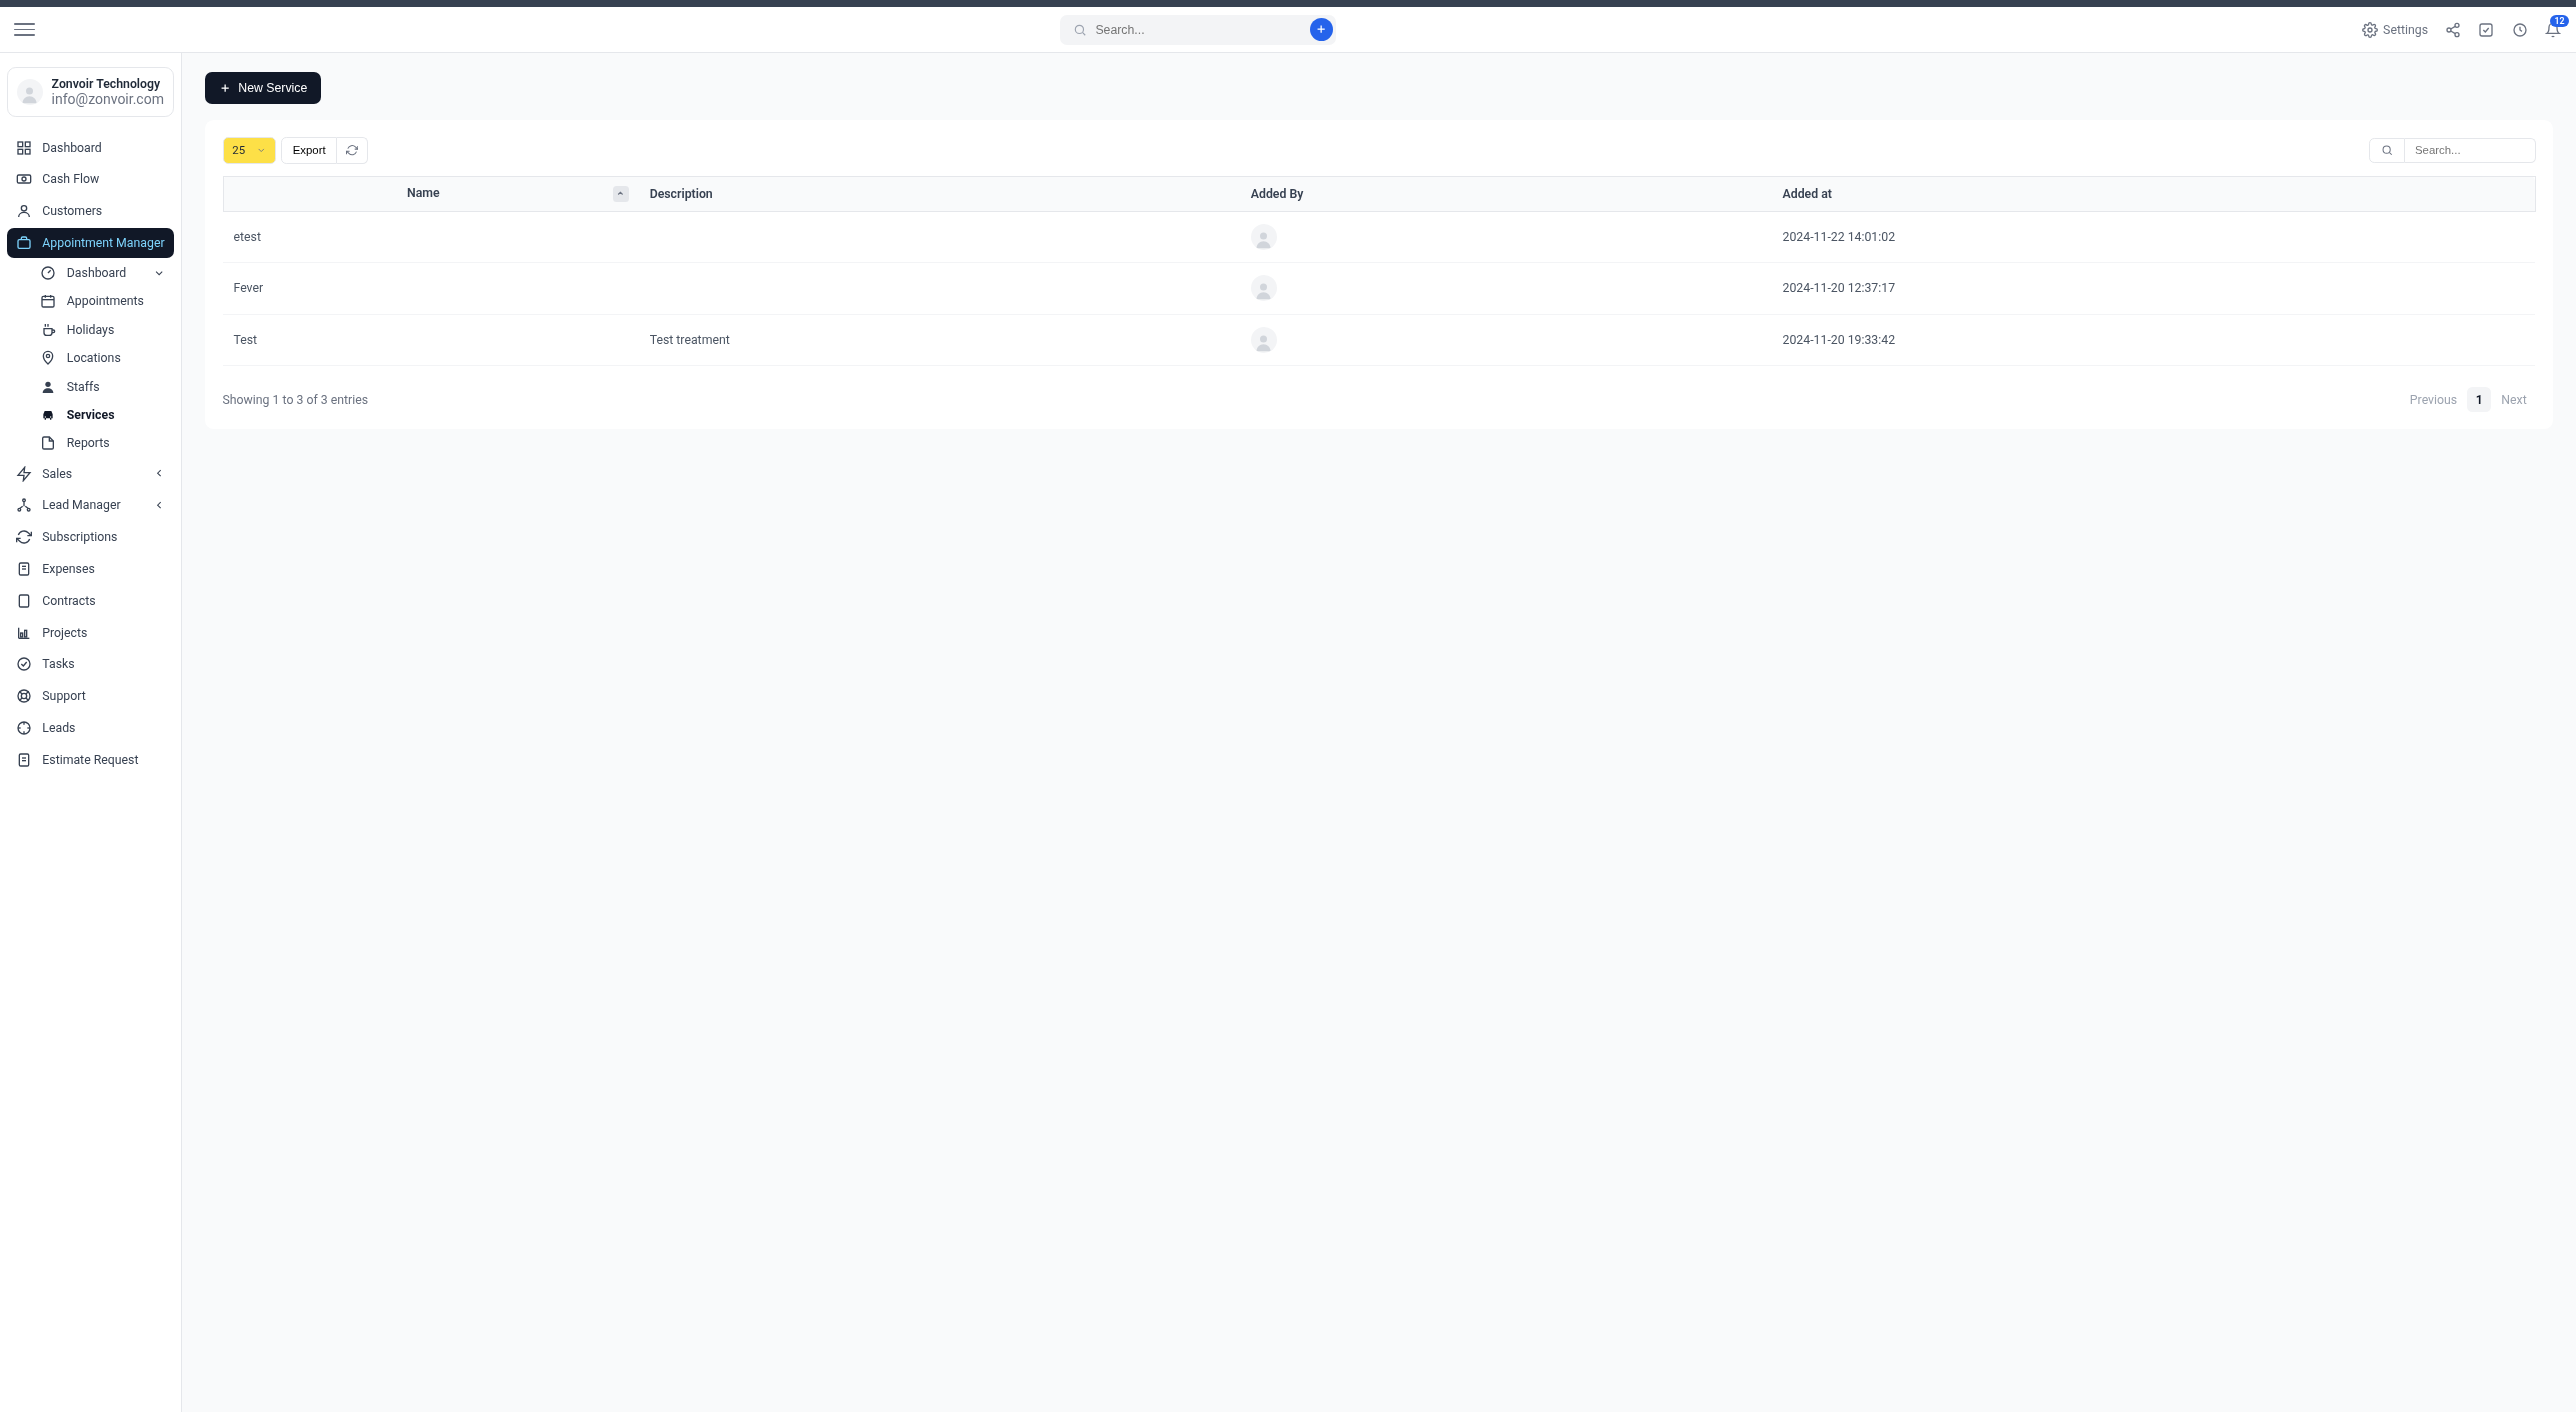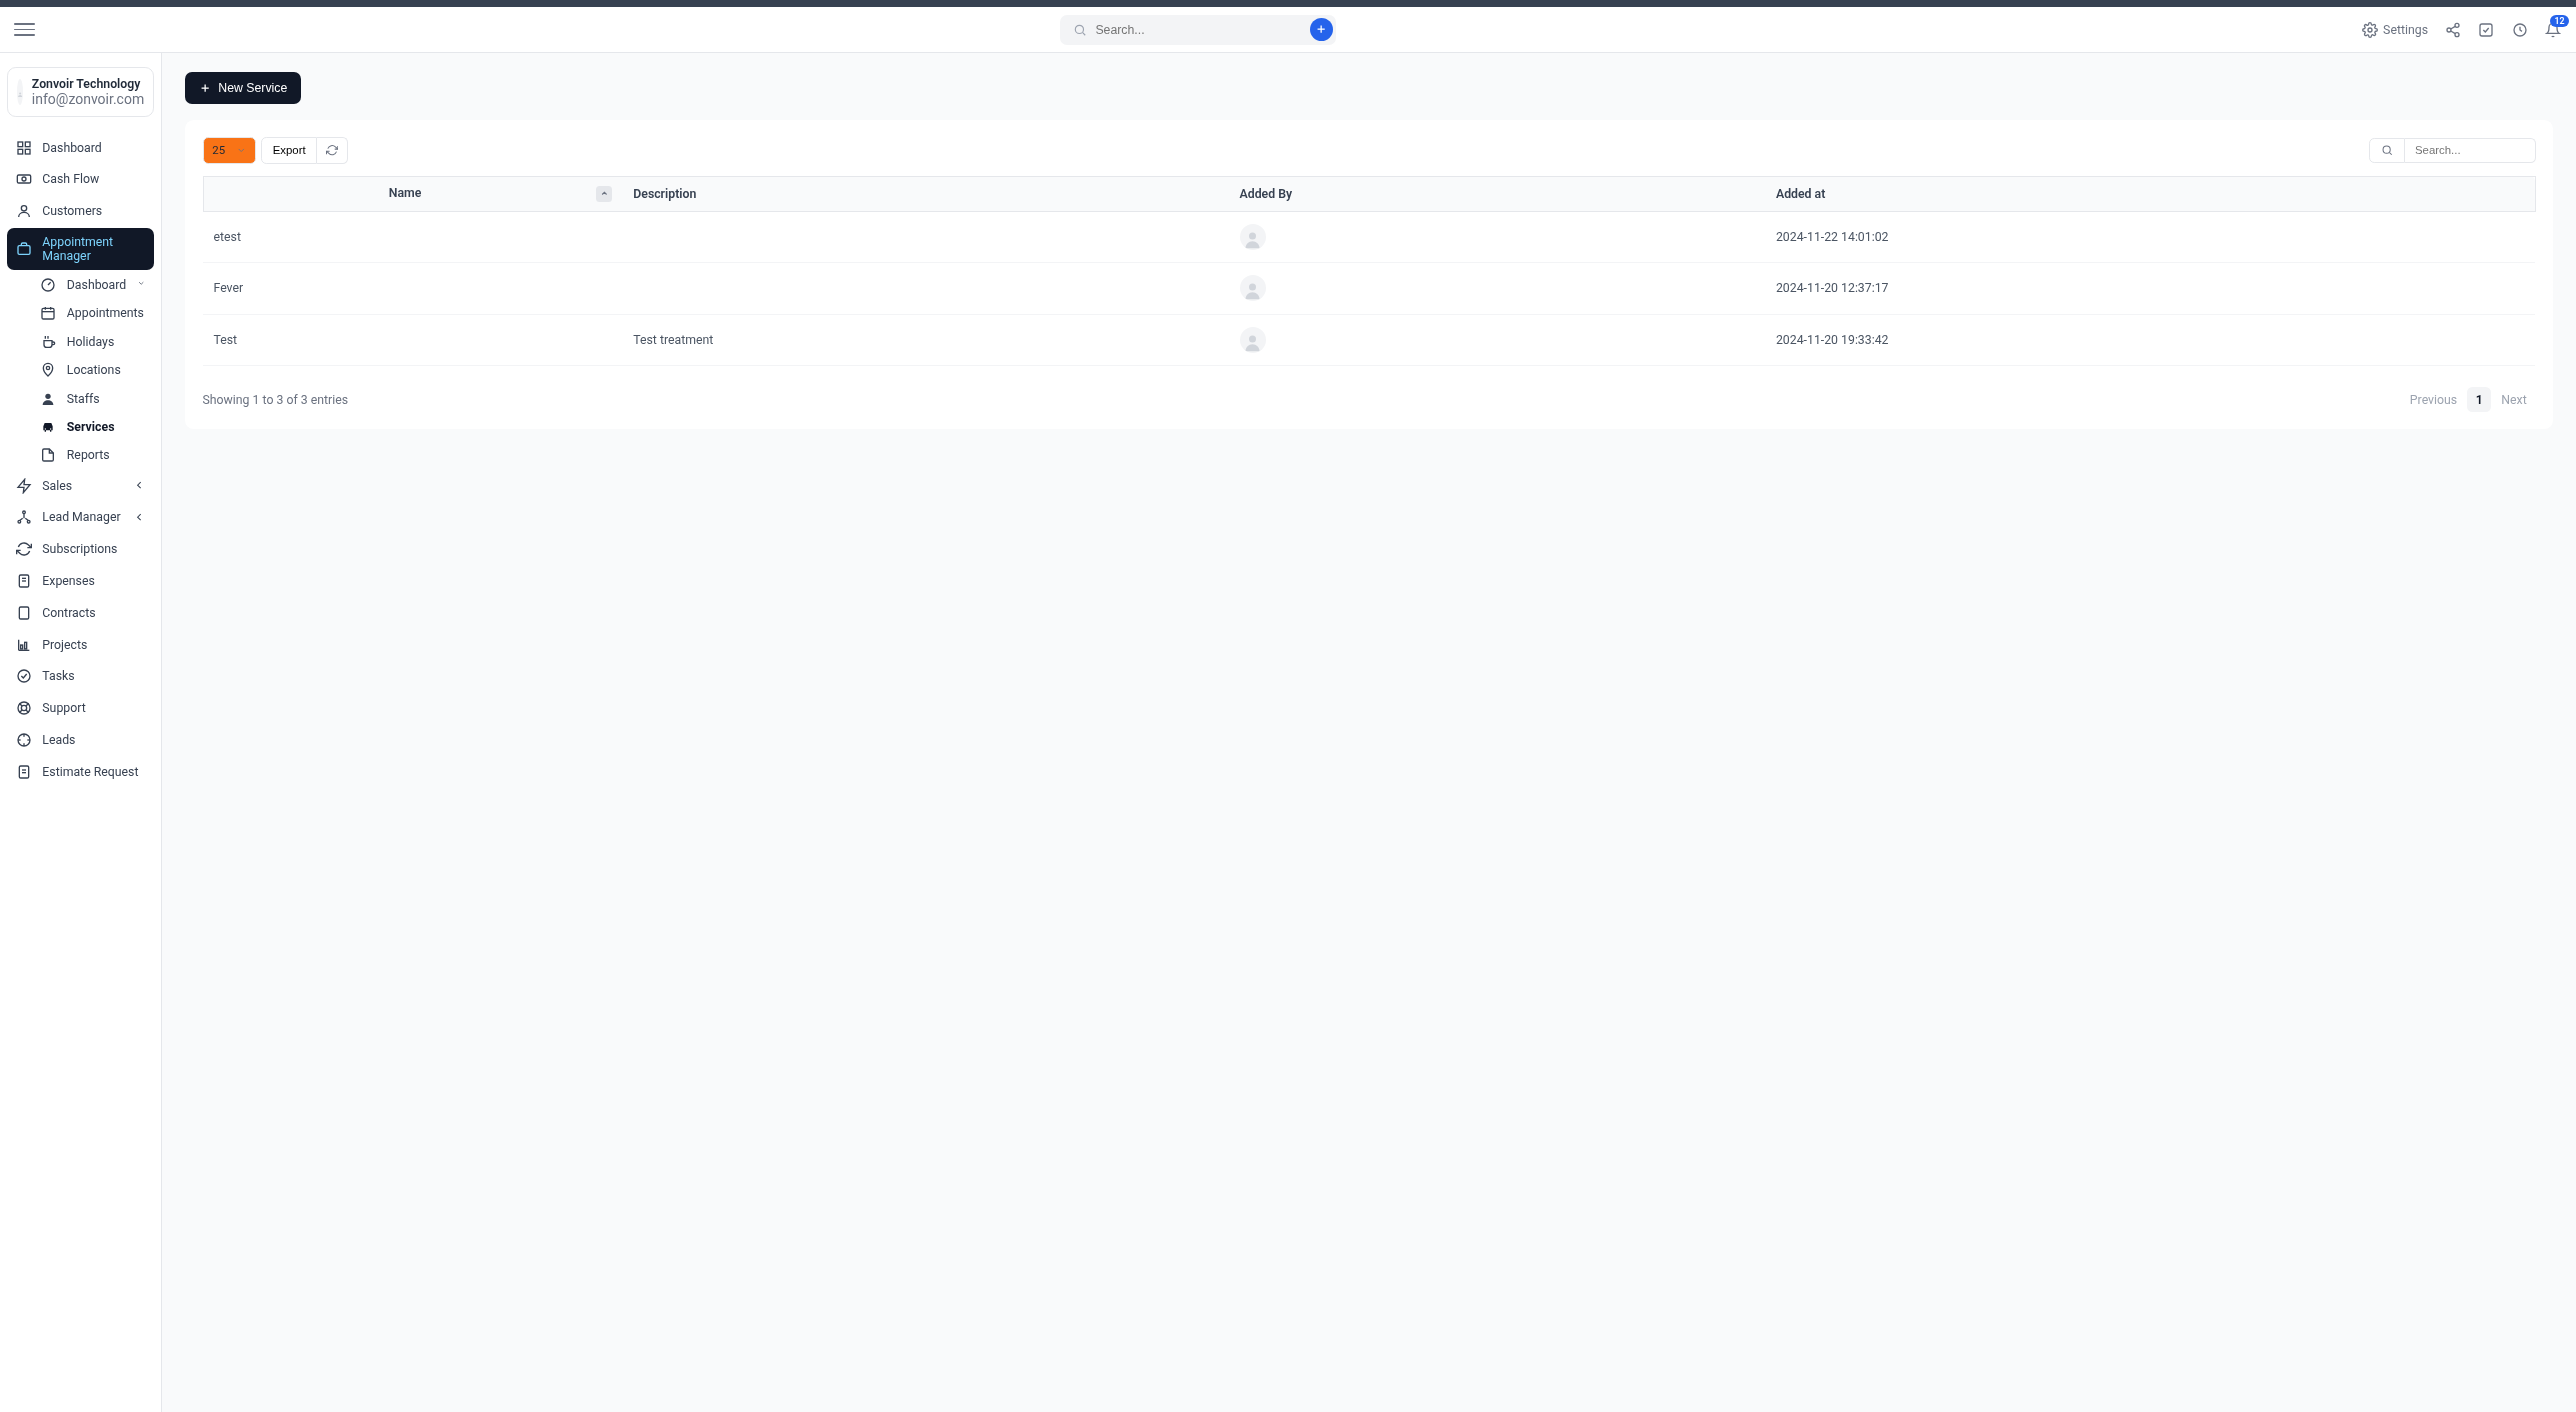--- a/index.html
+++ b/index.html
@@ -17,21 +17,21 @@
 .search-box .plus-btn { width: 23px; height: 23px; background: #2563eb; border-radius: 50%; display: flex; align-items: center; justify-content: center; color: #fff; font-size: 14px; margin-right: -7px; }
 
 .header-right { display: flex; align-items: center; gap: 16px; }
 .settings-btn { display: flex; align-items: center; gap: 5.3px; color: #6b7280; cursor: pointer; }
 .icon-btn { width: 17.5px; height: 17.5px; color: #6b7280; cursor: pointer; display: flex; align-items: center; justify-content: center; }
 .bell-wrap { position: relative; }
 .bell-badge { position: absolute; top: -5.3px; right: -7px; background: #2563eb; color: #fff; font-size: 8.8px; font-weight: 600; border-radius: 8.8px; padding: 0.9px 4.4px; min-width: 14px; text-align: center; }
 
 .layout { display: flex; height: calc(100vh - 53px); }
 
-.sidebar { width: 162px; border-right: 0.9px solid #e5e7eb; padding: 14px 7px; overflow-y: auto; }
+.sidebar { width: 182px; border-right: 0.9px solid #e5e7eb; padding: 14px 7px; overflow-y: auto; }
 .org-card { border: 0.9px solid #e5e7eb; border-radius: 8.8px; padding: 8.8px; display: flex; align-items: center; gap: 8.8px; margin-bottom: 16px; }
 .avatar-placeholder { width: 26px; height: 26px; border-radius: 50%; background: #f3f4f6; display: flex; align-items: flex-end; justify-content: center; overflow: hidden; }
 .avatar-placeholder svg { width: 21px; height: 21px; fill: #d1d5db; }
 .org-name { font-weight: 600; font-size: 12.3px; }
 .org-email { font-size: 14px; color: #6b7280; }
 
 .nav-item { display: flex; align-items: center; gap: 10.5px; padding: 7px 8.8px; border-radius: 7px; cursor: pointer; color: #374151; font-size: 12.3px; margin-bottom: 1.8px; position: relative; }
 .nav-item.active { background: #111827; color: #7dd3fc; }
 .nav-item .nav-icon { width: 16px; height: 16px; flex-shrink: 0; }
 .nav-item .chevron { margin-left: auto; width: 12.3px; height: 12.3px; }
@@ -40,21 +40,21 @@
 .sub-nav .nav-item { padding: 5.3px 8.8px; font-size: 12.3px; }
 .sub-nav .nav-item.active-sub { font-weight: 700; color: #111827; }
 
 .main { flex: 1; background: #f9fafb; padding: 19px 23px; overflow-y: auto; }
 .new-btn { background: #111827; color: #fff; border: none; border-radius: 7px; padding: 8.8px 14px; font-size: 12.3px; font-weight: 400; display: inline-flex; align-items: center; gap: 7px; cursor: pointer; margin-bottom: 16px; }
 
 .card { background: #fff; border-radius: 8.8px; padding: 17.5px; }
 
 .table-controls { display: flex; align-items: center; justify-content: space-between; margin-bottom: 12.3px; }
 .tc-left { display: flex; gap: 5.3px; }
-.select-box { border: 0.9px solid #e5e7eb; border-radius: 5.3px; padding: 5.3px 8.8px; display: flex; align-items: center; gap: 10.5px; font-size: 11.4px; cursor: pointer; background: #f97316; }
+.select-box { border: 0.9px solid #e5e7eb; border-radius: 5.3px; padding: 5.3px 8.8px; display: flex; align-items: center; gap: 10.5px; font-size: 11.4px; cursor: pointer; background: #fde047; }
 .btn-sm { border: 0.9px solid #e5e7eb; border-radius: 5.3px; padding: 5.3px 10.5px; font-size: 11.4px; background: #fff; cursor: pointer; display: flex; align-items: center; }
 .btn-sm.icon-only { padding: 5.3px 8.8px; border-left: none; border-radius: 0 5.3px 5.3px 0; }
 .btn-sm.export { border-radius: 5.3px 0 0 5.3px; }
 .btn-group { display: flex; }
 
 .tc-right { display: flex; }
 .search-icon-box { border: 0.9px solid #e5e7eb; border-radius: 5.3px 0 0 5.3px; padding: 5.3px 10.5px; display: flex; align-items: center; }
 .table-search { border: 0.9px solid #e5e7eb; border-left: none; border-radius: 0 5.3px 5.3px 0; padding: 5.3px 10.5px; font-size: 11.4px; outline: none; width: 131px; }
 
 table { width: 100%; border-collapse: collapse; }

